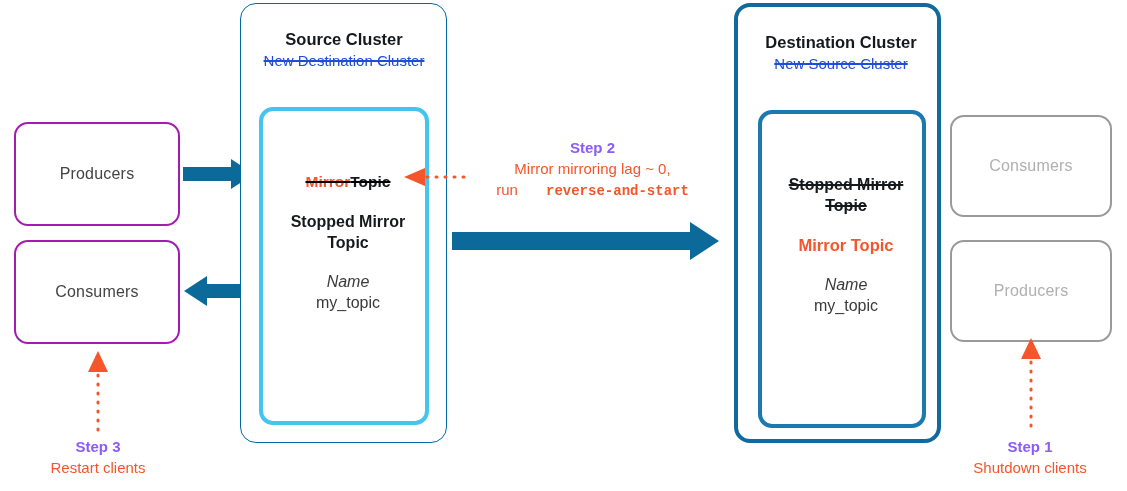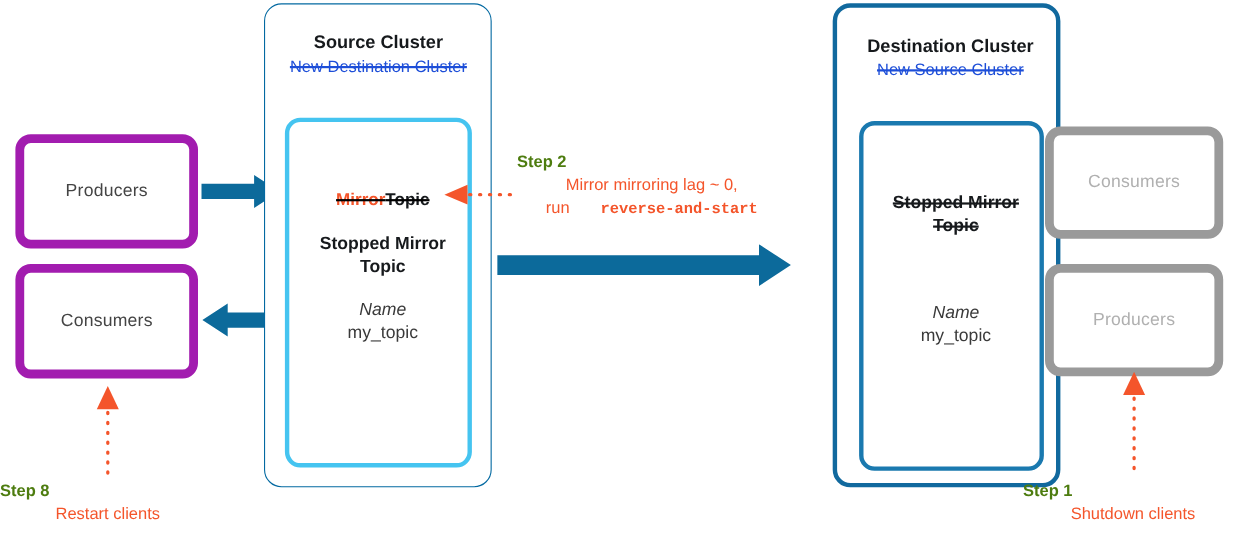--- a/index.html
+++ b/index.html
@@ -13,21 +13,21 @@
     position: relative;
     font-family: "Liberation Sans", sans-serif;
     overflow: hidden;
   }
 
   
   .abs { position: absolute; box-sizing: border-box; }
 
   
   .client-box {
-    border: 8px solid #a21caf;
+    border: 2px solid #a21caf;
     border-radius: 14px;
     background: #ffffff;
     display: flex;
     align-items: center;
     justify-content: center;
     color: #444444;
     font-size: 16px;
     letter-spacing: .2px;
   }
   
@@ -114,22 +114,22 @@
     font-size: 16px;
     color: #3a3a3a;
     text-align: center;
     line-height: 21px;
   }
 
   
   .step-title {
     font-weight: bold;
     font-size: 15px;
-    color: #4d7c0f;
-    text-align: left;
+    color: #8b5cf6;
+    text-align: center;
     line-height: 20px;
   }
   .step-body {
     font-size: 15px;
     color: #F4552B;
     text-align: center;
     line-height: 21px;
   }
   .step-body code {
     font-family: "Liberation Mono", monospace;
@@ -201,33 +201,36 @@
     <span>run </span><code>reverse-and-start</code>
   </div>
 </div>
 
 <div class="abs" style="left:452px; top:222px; width:268px; height:38px;">
   <svg width="268" height="38" viewBox="0 0 268 38">
     <path d="M0 10 H238 V0 L267 19 L238 38 V28 H0 Z" fill="#0C6A9B"></path>
   </svg>
 </div>
 
-<div class="abs cluster dest" style="left:757px; top:3px; width:207px; height:440px;">
+<div class="abs cluster dest" style="left:734px; top:3px; width:207px; height:440px;">
 
   <div class="abs" style="left:8px; top:25px; width:190px;">
     <div class="cluster-title">Destination Cluster</div>
     <div class="cluster-subtitle">New Source Cluster</div>
   </div>
 
   <div class="abs topic-panel dest" style="left:20px; top:103px; width:168px; height:318px;">
 
     <div class="abs topic-strong struck" style="left:9px; top:60px; width:150px;">
       <span>Stopped Mirror Topic</span>
     </div>
 
+    <div class="abs topic-accent" style="left:0; top:120px; width:168px;">
+      <span>Mirror Topic</span>
+    </div>
 
     <div class="abs" style="left:0; top:160px; width:168px;">
       <div class="topic-name-label">Name</div>
       <div class="topic-name-value">my_topic</div>
     </div>
   </div>
 </div>
 
 <div class="abs client-box muted" style="left:950px; top:115px; width:162px; height:102px;">
   <span>Consumers</span>
@@ -248,15 +251,15 @@
   <div class="step-body">Shutdown clients</div>
 </div>
 
 <div class="abs" style="left:87px; top:351px; width:22px; height:88px;">
   <svg width="22" height="88" viewBox="0 0 22 88">
     <path d="M11 0 L21 21 L1 21 Z" fill="#F4552B"></path>
     <line x1="11" y1="24" x2="11" y2="87" stroke="#F4552B" stroke-width="3" stroke-linecap="round" stroke-dasharray="1 8"></line>
   </svg>
 </div>
 <div class="abs" style="left:0px; top:437px; width:196px;">
-  <div class="step-title">Step 8</div>
+  <div class="step-title">Step 3</div>
   <div class="step-body">Restart clients</div>
 </div>
 
 </body></html>

